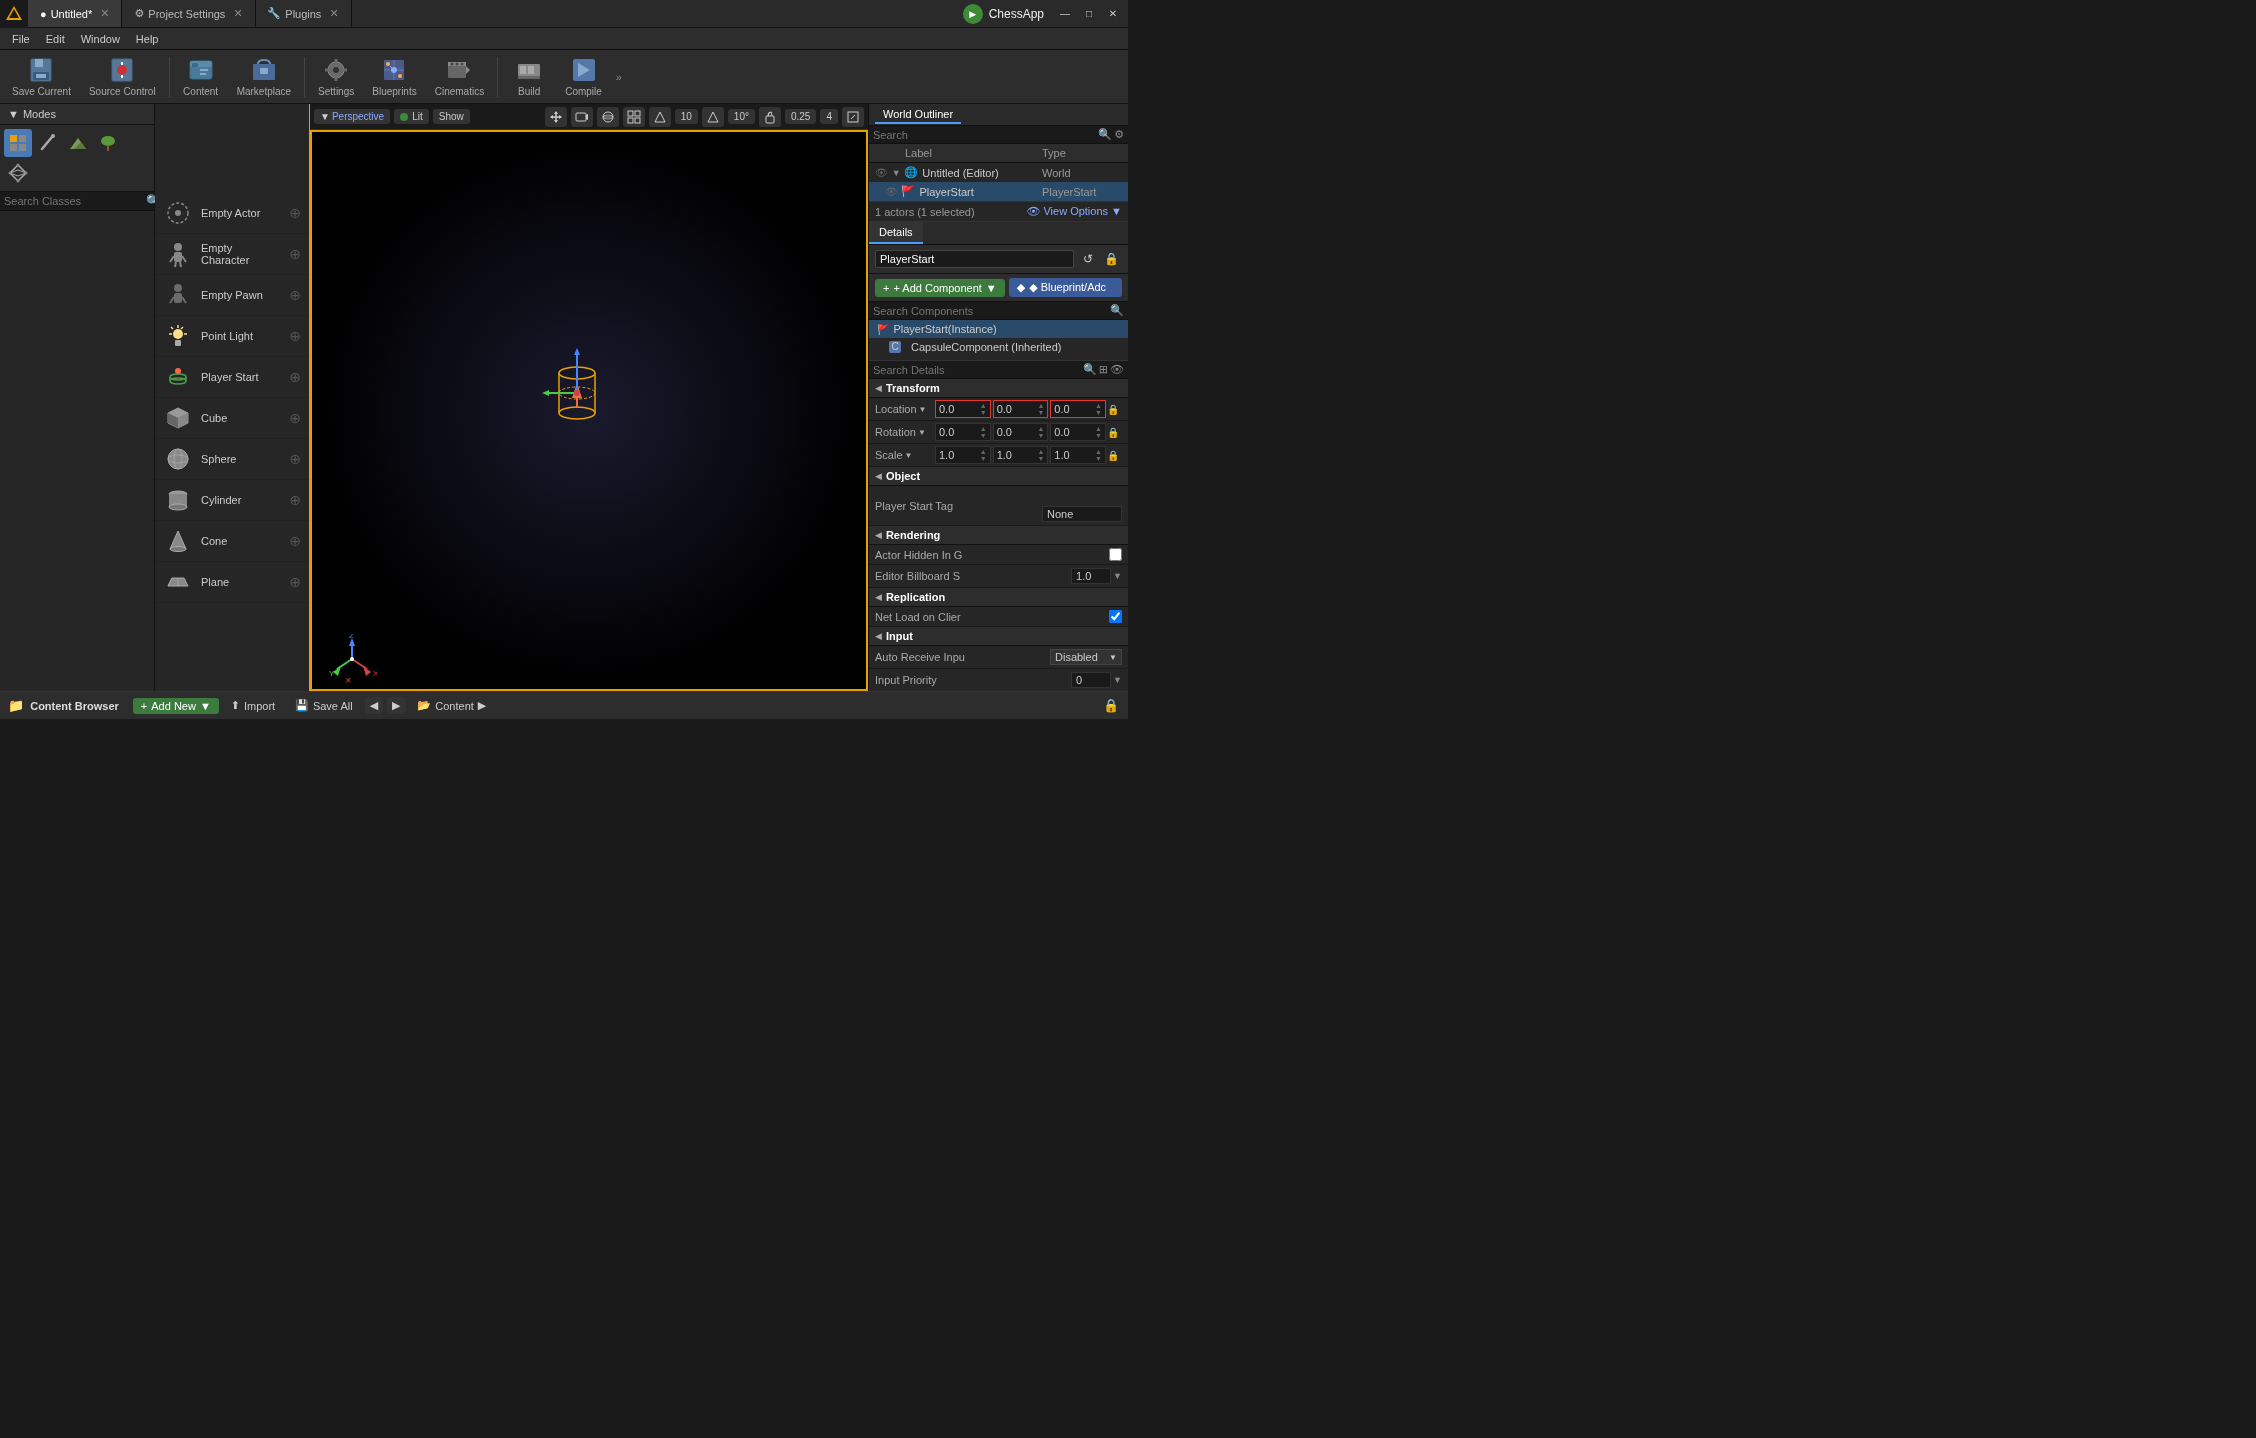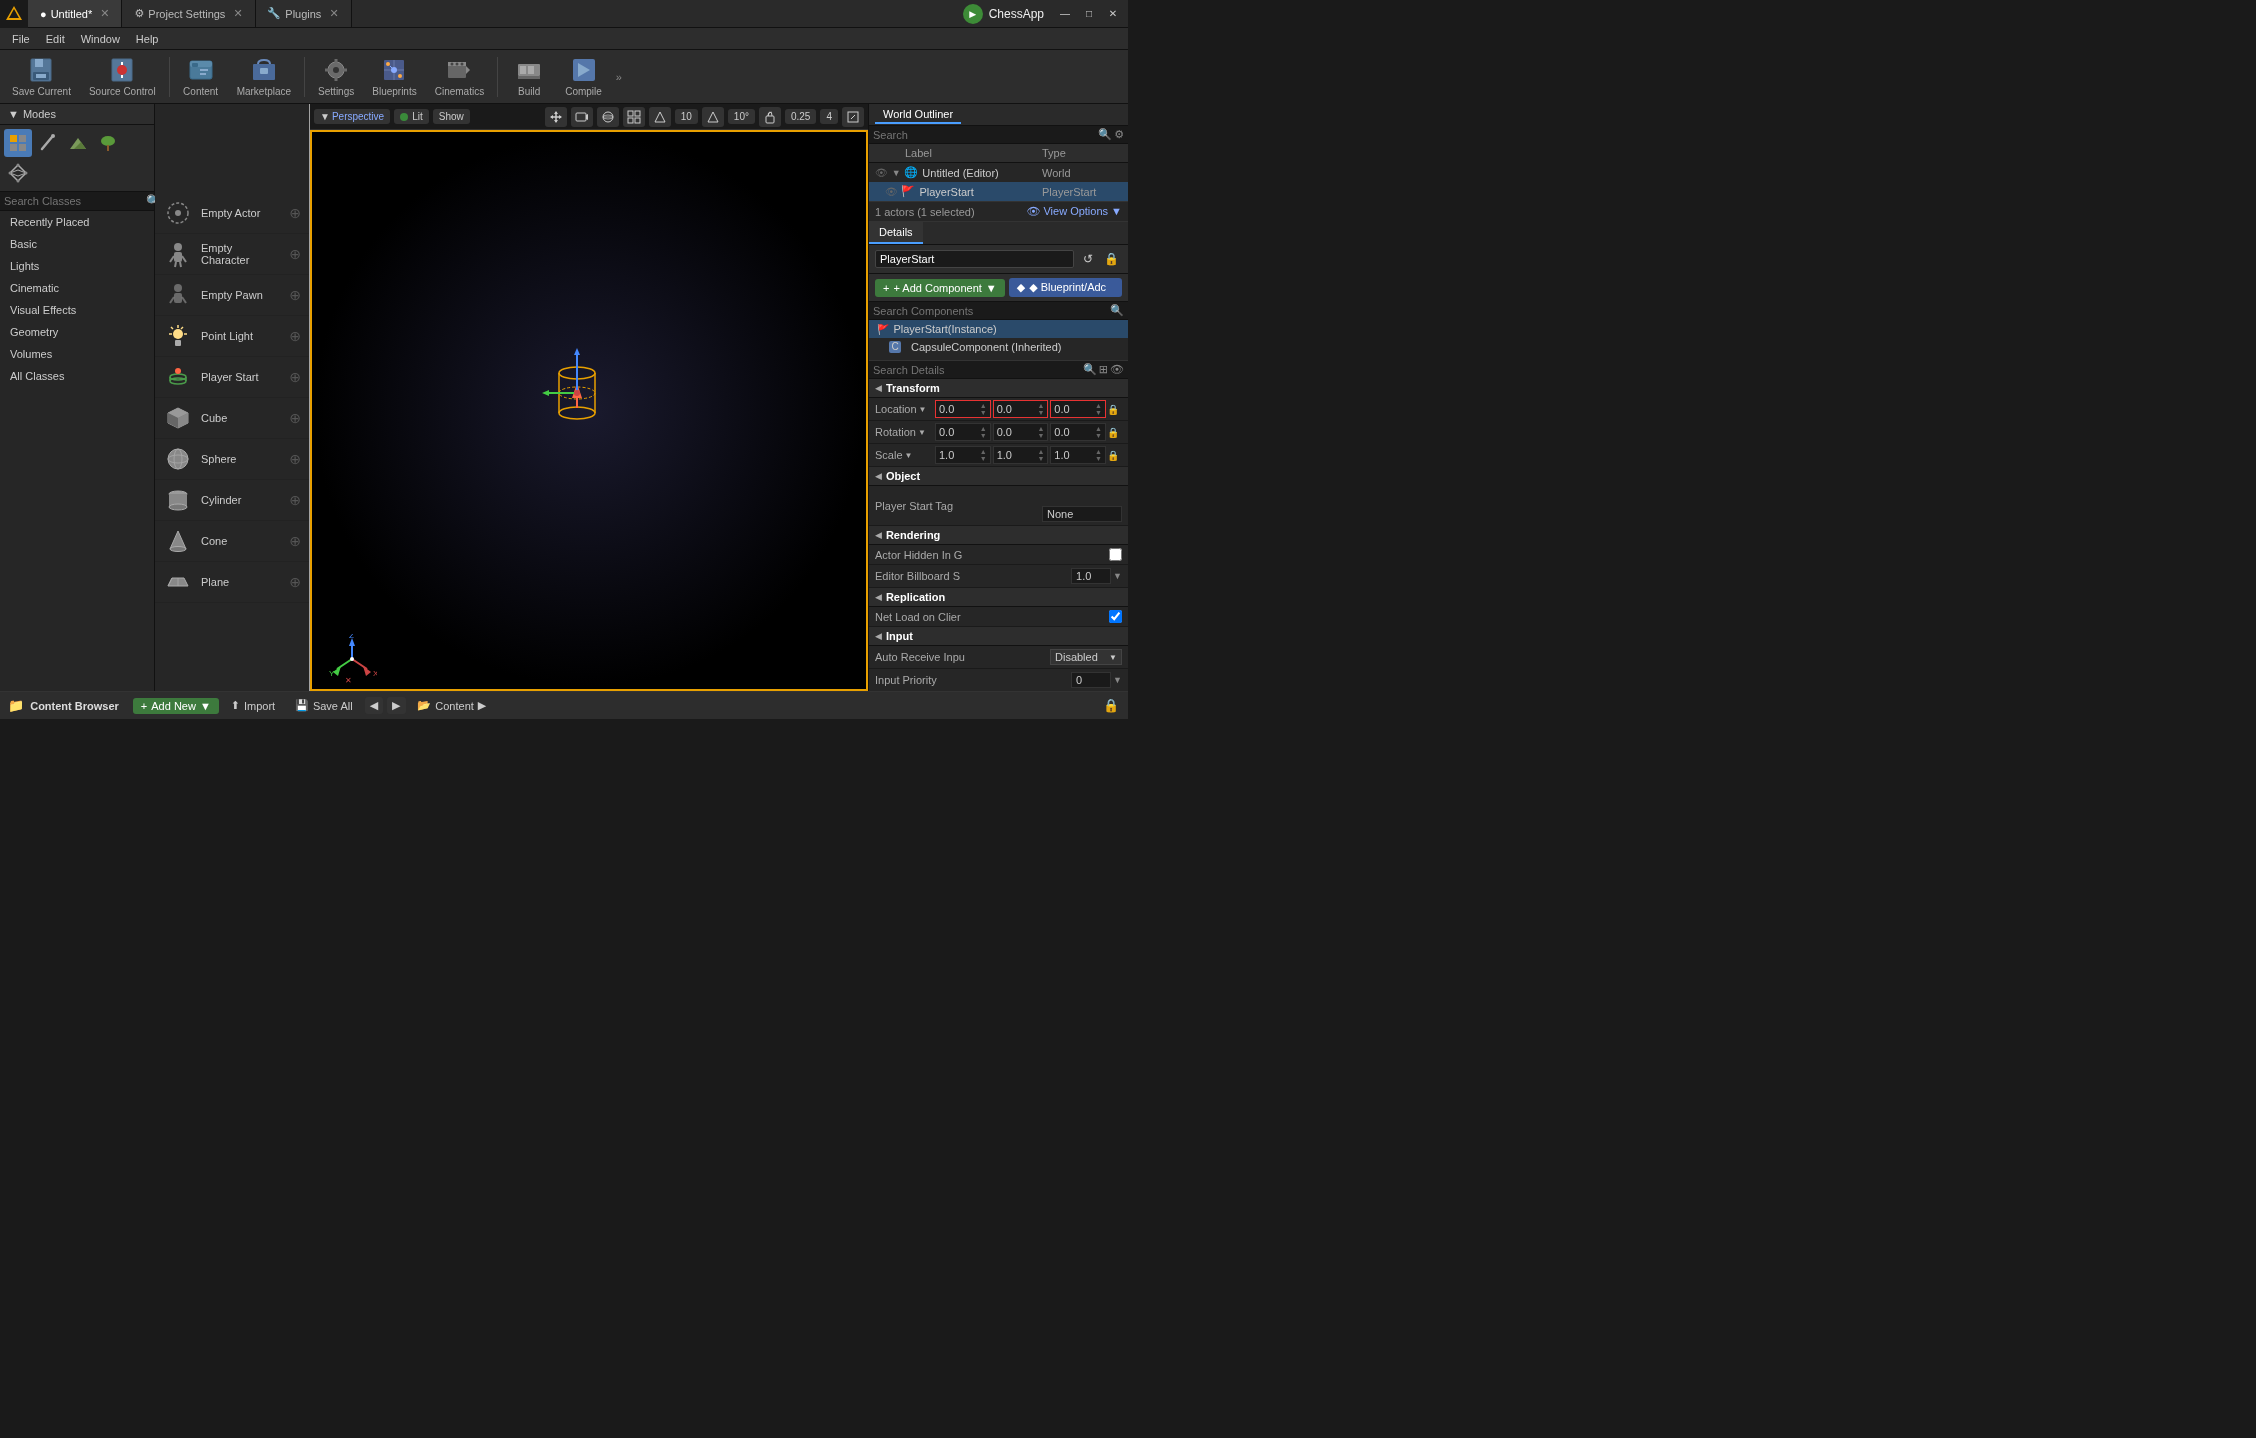--- a/index.html
+++ b/index.html
@@ -336,30 +336,20 @@
           <circle cx="10" cy="2" r="1.5" fill="#888"></circle>
           <circle cx="18" cy="10" r="1.5" fill="#888"></circle>
           <circle cx="10" cy="18" r="1.5" fill="#888"></circle>
           <circle cx="2" cy="10" r="1.5" fill="#888"></circle>
         </svg>
       </div>
     </div>
     <div class="search-classes">
       <input type="text" placeholder="Search Classes" style="">
       <span style="color:#888;font-size:12px">🔍</span>
-    </div>
-    <div class="categories">
-      <div class="category-item">Recently Placed</div>
-      <div class="category-item">Basic</div>
-      <div class="category-item">Lights</div>
-      <div class="category-item">Cinematic</div>
-      <div class="category-item">Visual Effects</div>
-      <div class="category-item">Geometry</div>
-      <div class="category-item">Volumes</div>
-      <div class="category-item">All Classes</div>
     </div>
   </div>
 
   <div class="middle-panel">
 
     <div class="place-panel">
 
       <div class="place-item">
         <div class="place-item-icon">
           <svg width="28" height="28" viewBox="0 0 28 28">

